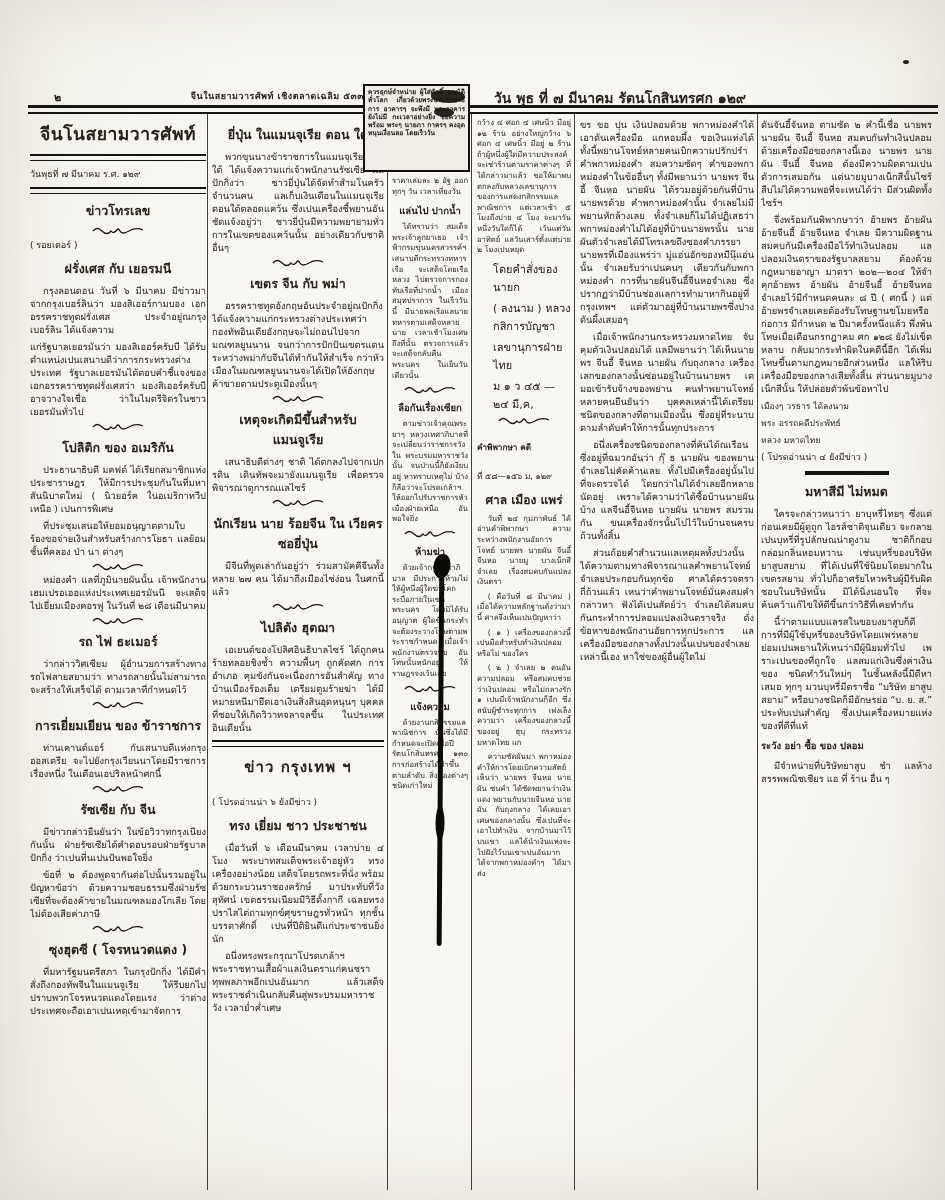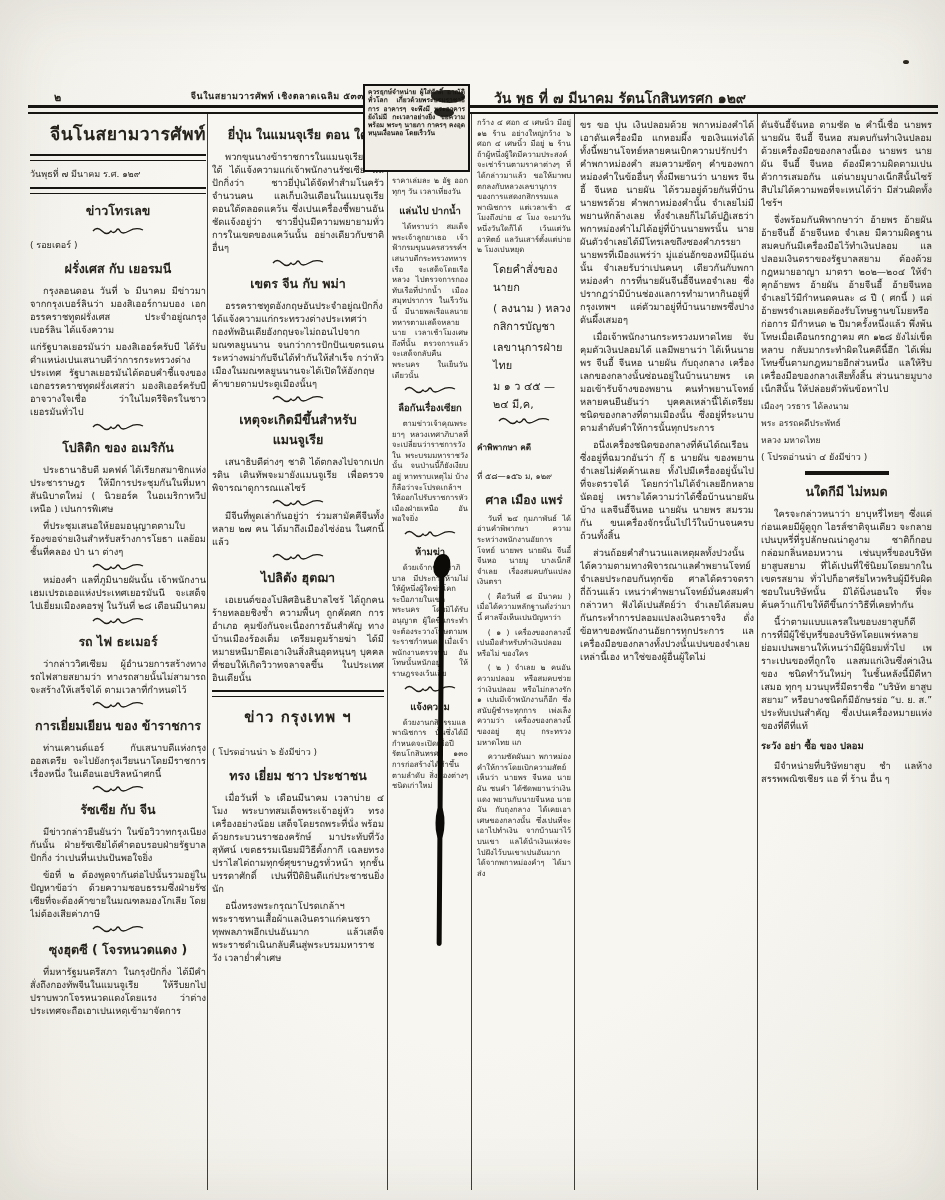--- a/index.html
+++ b/index.html
@@ -23,21 +23,21 @@
   .col[data-col="0"]{left:30px;width:176px;}
   .col[data-col="1"]{left:212px;width:172px;}
   .col[data-col="2"]{left:392px;width:76px;padding-top:58px;}
   .col[data-col="3"]{left:477px;width:94px;}
   .col[data-col="4"]{left:580px;width:174px;}
   .col[data-col="5"]{left:761px;width:171px;}
   .vrule{position:absolute;top:114px;height:1076px;width:1.4px;background:rgba(25,22,16,.82);}
   .vr0{left:207px}.vr1{left:387px}.vr2{left:471px}.vr3{left:574px}.vr4{left:757px}
   
   .blk{margin:0 0 3px 0;}
-  .masthead{font-size:17.5px;font-weight:bold;text-align:right;letter-spacing:.5px;margin:2px 0 4px;}
+  .masthead{font-size:17.5px;font-weight:bold;text-align:center;letter-spacing:.5px;margin:2px 0 4px;}
   .dateline{font-size:8.5px;}
   .headline{font-size:12.5px;font-weight:bold;text-align:center;margin:7px 0 5px;}
   .headline-lg{font-size:15px;font-weight:bold;text-align:center;margin:8px 0 16px;letter-spacing:1px;}
   .headline-sm{font-size:9.5px;font-weight:bold;text-align:center;margin:6px 0 4px;}
   .body{font-size:9.3px;line-height:13px;text-align:justify;margin:0 0 4px;}
   .indent{text-indent:1.4em;}
   .center{text-align:left;font-size:9px;margin:3px 0;}
   .sm{font-size:8.6px;}
   .tiny{font-size:7px;}
   .cbold{font-weight:bold;font-size:9.5px;margin:6px 0;}
@@ -132,20 +132,21 @@
       <div class="blk headline">เขตร จีน กับ พม่า</div>
       <p class="blk body indent">อรรคราชทูตอังกฤษอันประจำอยู่ณปักกิ่ง ได้แจ้งความแก่กระทรวงต่างประเทศว่า กองทัพอินเดียอังกฤษจะไม่ถอนไปจากมณฑลยูนนาน จนกว่าการปักปันเขตรแดนระหว่างพม่ากับจีนได้ทำกันให้สำเร็จ กว่าหัวเมืองในมณฑลยูนนานจะได้เปิดให้อังกฤษค้าขายตามประตูเมืองนั้นๆ</p>
       <div class="blk divider"><svg width="52" height="9" viewBox="0 0 52 9">
           <path d="M1,5 q4,-5 9,0 t9,0 q2,3 5,0 q2,-4 4,0 t9,0 t14,-1" fill="none" stroke="#1d1a14" stroke-width="1.3"></path>
         </svg></div>
       <div class="blk headline">เหตุจะเกิดมีขึ้นสำหรับ แมนจูเรีย</div>
       <p class="blk body indent">เสนาธิบดีต่างๆ ชาติ ได้ตกลงไปจากเปกรดิน เดินทัพจะมายังแมนจูเรีย เพื่อตรวจพิจารณาดูการณแลไซร้</p>
       <div class="blk divider"><svg width="52" height="9" viewBox="0 0 52 9">
           <path d="M1,5 q4,-5 9,0 t9,0 q2,3 5,0 q2,-4 4,0 t9,0 t14,-1" fill="none" stroke="#1d1a14" stroke-width="1.3"></path>
         </svg></div>
+      <div class="blk headline">นักเรียน นาย ร้อยจีน ใน เวียครซอยี่ปุ่น</div>
       <p class="blk body indent">มีจีนที่พูดเล่ากันอยู่ว่า ร่วมสามัคคีจีนทั้งหลาย ๒๗ คน ได้มาถึงเมืองไซ่ง่อน ในศกนี้แล้ว</p>
       <div class="blk divider"><svg width="52" height="9" viewBox="0 0 52 9">
           <path d="M1,5 q4,-5 9,0 t9,0 q2,3 5,0 q2,-4 4,0 t9,0 t14,-1" fill="none" stroke="#1d1a14" stroke-width="1.3"></path>
         </svg></div>
       <div class="blk headline">ไปลิตัง ฮุตฌา</div>
       <p class="blk body indent">เอเยนต์ของโปลิศอินธิบาลไซร้ ได้ถูกคนร้ายทลอยชิงช้ำ ความพื้นๆ ถูกคัดศก การอำเภอ คุมขังกันจะเนื่องการอันสำคัญ ทางบ้านเมืองร้องเต็ม เตรียมตูมร้ายฆ่า ได้มีหมายหนีมายึดเอาเงินสิ่งสินอุดหนุนๆ บุคคลที่ชอบให้เกิดวิวาทจลาจลขึ้น ในประเทศอินเดียนั้น</p>
       <div class="blk rule2"></div>
       <div class="blk headline-lg">ข่าว กรุงเทพ ฯ</div>
       <div class="blk center">( โปรดอ่านน่า ๖ ยังมีข่าว )</div>
       <div class="blk headline">ทรง เยี่ยม ชาว ประชาชน</div>
@@ -197,21 +198,21 @@
       <p class="blk body indent">ส่วนถ้อยคำสำนวนแลเหตุผลทั้งปวงนั้น ได้ความตามทางพิจารณาแลคำพยานโจทย์จำเลยประกอบกันทุกข้อ ศาลได้ตรวจตราถี่ถ้วนแล้ว เหนว่าคำพยานโจทย์มั่นคงสมคำกล่าวหา ฟังได้เปนสัตย์ว่า จำเลยได้สมคบกันกระทำการปลอมแปลงเงินตราจริง ดั่งข้อหาของพนักงานอัยการทุกประการ แลเครื่องมือของกลางทั้งปวงนั้นเปนของจำเลยเหล่านี้เอง หาใช่ของผู้อื่นผู้ใดไม่</p>
     </div>
   <div class="col" data-col="5">
       <p class="blk body">ดันจันอี้จันหอ ตามซัด ๒ คำนี้เชื่อ นายพร นายผัน จีนอี้ จีนหอ สมคบกันทำเงินปลอมด้วยเครื่องมือของกลางนี้เอง นายพร นายผัน จีนอี้ จีนหอ ต้องมีความผิดตามเปนตัวการเสมอกัน แต่นายมูบางเน็กสีนั้นไซร้ สืบไม่ได้ความพอที่จะเหนได้ว่า มีส่วนผิดทั้งไซร้ฯ</p>
       <p class="blk body indent">จึ่งพร้อมกันพิพากษาว่า อ้ายพร อ้ายผัน อ้ายจีนอี้ อ้ายจีนหอ จำเลย มีความผิดฐานสมคบกันมีเครื่องมือไว้ทำเงินปลอม แลปลอมเงินตราของรัฐบาลสยาม ต้องด้วยกฎหมายอาญา มาตรา ๒๐๒—๒๐๔ ให้จำคุกอ้ายพร อ้ายผัน อ้ายจีนอี้ อ้ายจีนหอ จำเลยไว้มีกำหนดคนละ ๘ ปี ( ศกนี้ ) แต่อ้ายพรจำเลยเคยต้องรับโทษฐานขโมยหรือก่อการ มีกำหนด ๒ ปีมาครั้งหนึ่งแล้ว พึ่งพ้นโทษเมื่อเดือนกรกฎาคม ศก ๑๒๘ ยังไม่เข็ดหลาบ กลับมากระทำผิดในคดีนี้อีก ได้เพิ่มโทษขึ้นตามกฎหมายอีกส่วนหนึ่ง แลให้ริบเครื่องมือของกลางเสียทั้งสิ้น ส่วนนายมูบางเน็กสีนั้น ให้ปล่อยตัวพ้นข้อหาไป</p>
       <div class="blk center sm">เมืองๆ วรธาร ได้ลงนาม</div>
       <div class="blk center sm">พระ อรรถคดีประพัทธ์</div>
       <div class="blk center sm">หลวง มหาดไทย</div>
       <div class="blk center">( โปรดอ่านน่า ๔ ยังมีข่าว )</div>
       <div class="blk rulebar"></div>
-      <div class="blk headline">นใดกีมี ไม่หมด</div>
+      <div class="blk headline">มหาสีมี ไม่หมด</div>
       <p class="blk body indent">ใครจะกล่าวหนาว่า ยาบุหรี่ไทยๆ ซึ่งแต่ก่อนเคยมีผู้ดูถูก ไอรส์ชาติจุนเตียว จะกลายเปนบุหรี่ที่รูปลักษณน่าดูงาม ชาติก็กอบกล่อมกลิ่นหอมหวาน เช่นบุหรี่ของบริษัทยาสูบสยาม ที่ได้เปนที่ใช้นิยมโดยมากในเขตรสยาม ทั่วไปก็อาศรัยไหวพริบผู้มีรับผิดชอบในบริษัทนั้น มิได้นิ่งนอนใจ ที่จะค้นคว้าแก้ไขให้ดีขึ้นกว่าวิธีที่เคยทำกัน</p>
       <p class="blk body indent">นี้ว่าตามแบบแลรสในขอบงยาสูบก็ดี การที่มีผู้ใช้บุหรี่ของบริษัทโดยแพร่หลาย ย่อมเปนพยานให้เหนว่ามีผู้นิยมทั่วไป เพราะเปนของที่ถูกใจ แลสมแก่เงินซึ่งค่าเงินของ ชนิดทำวันใหม่ๆ ในชั้นหลังนี้มีดีหาเสมอ ทุกๆ มวนบุหรี่มีตราชื่อ “บริษัท ยาสูบ สยาม” หรือบางชนิดก็มีอักษรย่อ “บ. ย. ส.” ประทับเปนสำคัญ ซึ่งเปนเครื่องหมายแห่งของที่ดีที่แท้</p>
       <div class="blk center cbold">ระวัง อย่า ซื้อ ของ ปลอม</div>
       <p class="blk body indent">มีจำหน่ายที่บริษัทยาสูบ ชำ แลห้างสรรพพณิชเชียร แอ ที่ ร้าน อื่น ๆ</p>
     </div>
 
   <div class="vrule vr0"></div>
   <div class="vrule vr1"></div>
   <div class="vrule vr2"></div>
   <div class="vrule vr3"></div>

